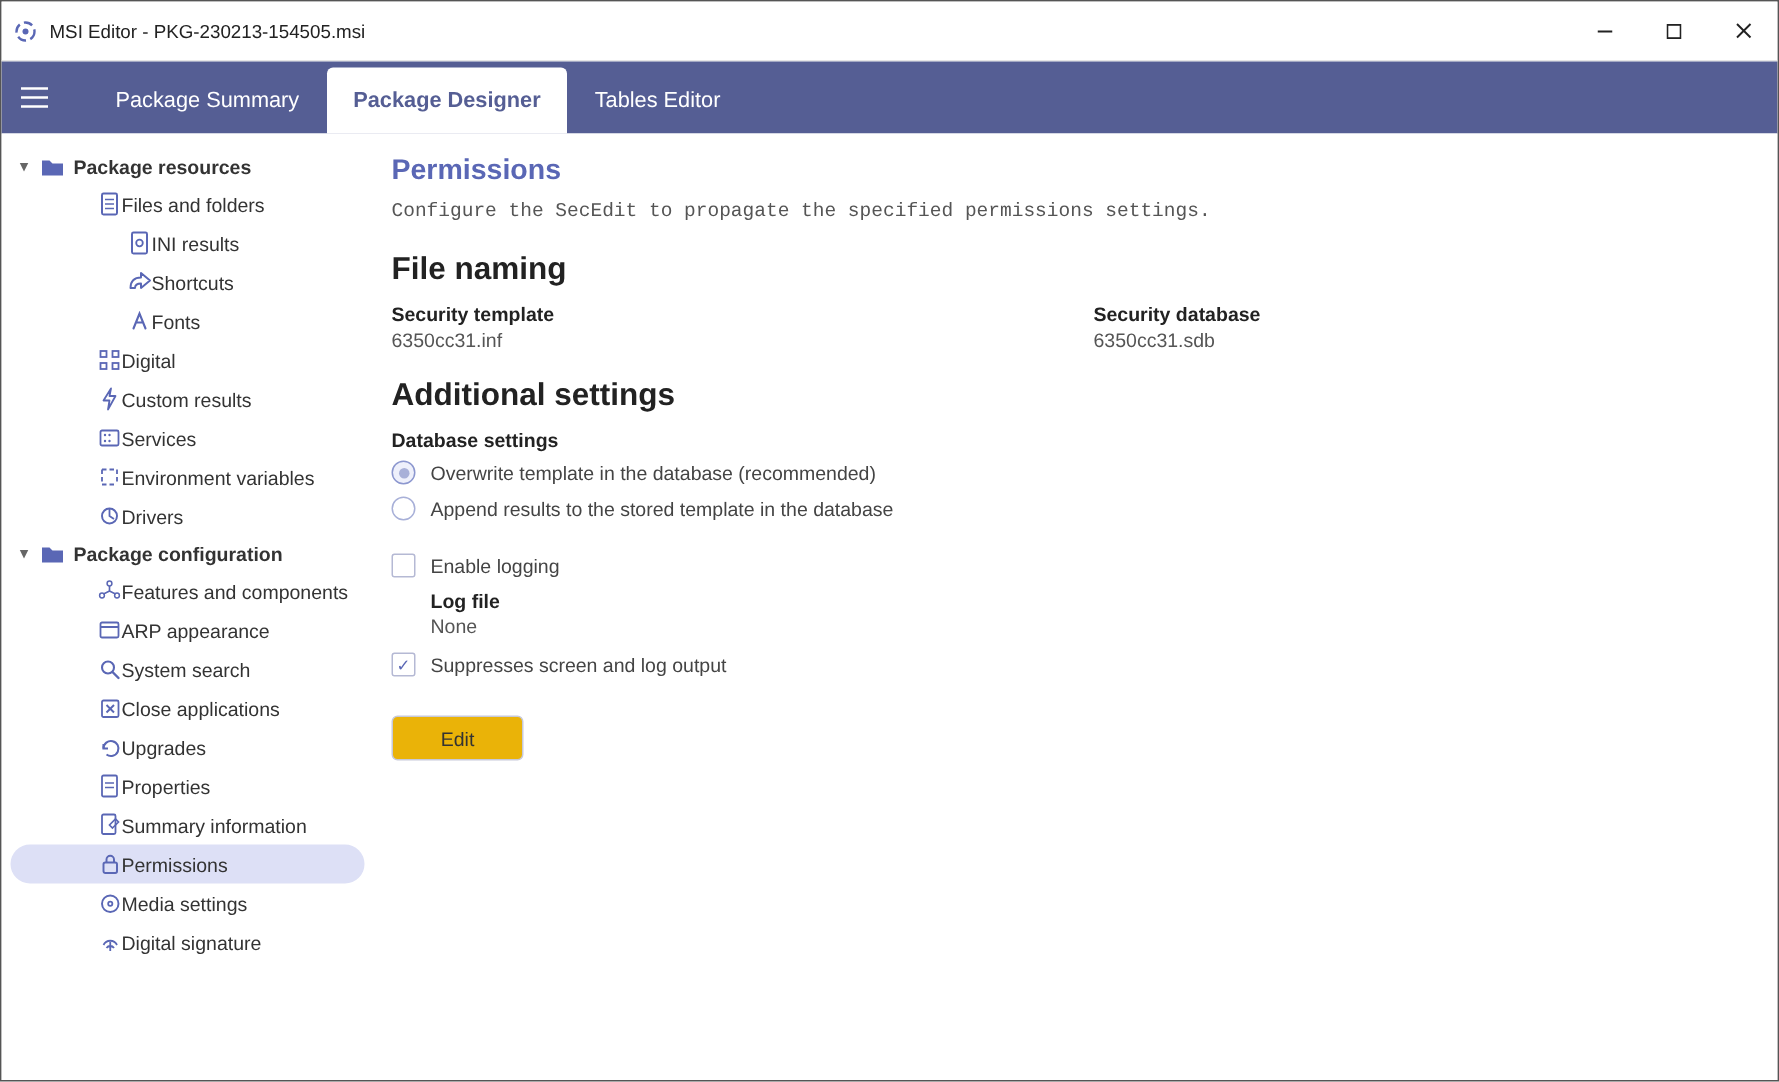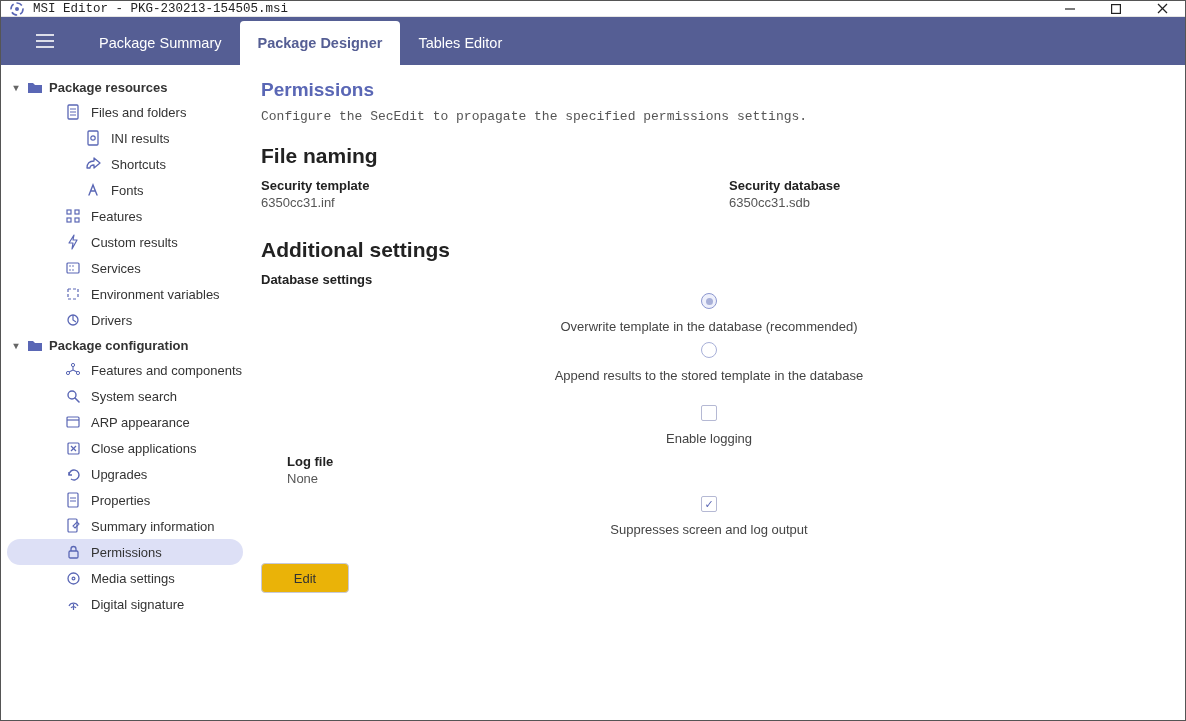--- a/index.html
+++ b/index.html
@@ -8,28 +8,27 @@
     font-size: 13px;
     color: #333;
     background: #fff;
     width: 1186px;
     height: 721px;
     overflow: hidden;
     border: 1px solid #555;
   }
   
   .titlebar {
-    height: 16px;
+    height: 40px;
     display: flex;
     align-items: center;
     justify-content: space-between;
     padding: 0 0 0 8px;
     background: #fff;
     border-bottom: 1px solid #e5e5e5;
-    font-family: Liberation Mono, monospace;
   }
   .titlebar-left {
     display: flex;
     align-items: center;
     gap: 8px;
   }
   .app-logo {
     width: 16px; height: 16px;
     display: inline-flex; align-items: center; justify-content: center;
   }
@@ -40,21 +39,21 @@
     display: flex; align-items: center; justify-content: center;
     color: #222;
   }
 
   
   .ribbon {
     height: 48px;
     background: #555e94;
     display: flex;
     align-items: center;
-    padding-left: 24px;
+    padding-left: 2px;
   }
   .hamburger {
     width: 40px; height: 40px;
     display: flex; align-items: center; justify-content: center;
     color: #fff;
     margin-right: 16px;
   }
   .tab {
     padding: 0 18px;
     height: 44px;
@@ -95,21 +94,20 @@
   }
   .tree-group .chev {
     width: 10px;
     display:inline-flex; align-items:center; justify-content:center;
     margin-left: -16px;
     color: #666;
     font-size: 10px;
   }
   .tree-item {
     display: flex; align-items: center;
-    gap: 10px;
     padding: 4px 6px 4px 58px;
     border-radius: 14px;
     color: #333;
     cursor: pointer;
     height: 26px;
   }
   .tree-item.depth2 { padding-left: 78px; }
   .tree-item.selected {
     background: #dde0f6;
     color: #333;
@@ -143,32 +141,31 @@
   }
   .section-h {
     font-size: 21px;
     font-weight: 600;
     color: #222;
     margin: 6px 0 10px 0;
   }
   .row2 {
     display: flex;
     gap: 40px;
-    margin-bottom: 28px;
+    margin-bottom: 18px;
   }
   .col { flex: 1; }
   .field-lbl { font-weight: 600; font-size: 13px; color: #222; }
   .field-val { color: #555; font-size: 13px; margin-top: 2px; }
 
   .group-lbl { font-weight: 600; font-size: 13px; color: #222; margin-bottom: 6px; }
   .radio-row, .check-row {
     display: flex; align-items: center; gap: 10px;
     margin: 4px 0 8px 0;
     color: #444;
-    flex-direction: column;
   }
   .radio {
     width: 16px; height: 16px; border-radius: 50%;
     border: 1.5px solid #a8b0d8;
     display: inline-flex; align-items: center; justify-content: center;
     background: #fff;
   }
   .radio.checked .dot { width: 7px; height: 7px; border-radius: 50%; background: #a8b0d8; }
   .radio.checked { border-color: #8c97cf; background:#eef0fb; }
   .chk {
@@ -293,21 +290,21 @@
     </div>
     <div class="tree-item">
       <span class="ic">
           <svg width="16" height="16" viewBox="0 0 16 16">
             <rect x="2" y="2" width="4" height="4" fill="none" stroke="#5a67b5" stroke-width="1.2"></rect>
             <rect x="10" y="2" width="4" height="4" fill="none" stroke="#5a67b5" stroke-width="1.2"></rect>
             <rect x="2" y="10" width="4" height="4" fill="none" stroke="#5a67b5" stroke-width="1.2"></rect>
             <rect x="10" y="10" width="4" height="4" fill="none" stroke="#5a67b5" stroke-width="1.2"></rect>
           </svg>
         </span>
-      <span class="lbl">Features</span>
+      <span class="lbl">Digital</span>
     </div>
     <div class="tree-item">
       <span class="ic">
           <svg width="14" height="16" viewBox="0 0 14 16">
             <path d="M8 1 L3 9 H7 L6 15 L11 6 H7 Z" fill="none" stroke="#5a67b5" stroke-width="1.2" stroke-linejoin="round"></path>
           </svg>
         </span>
       <span class="lbl">Custom results</span>
     </div>
     <div class="tree-item">
@@ -356,35 +353,35 @@
             <circle cx="8" cy="3" r="1.6" fill="none" stroke="#5a67b5"></circle>
             <circle cx="3" cy="11" r="1.6" fill="none" stroke="#5a67b5"></circle>
             <circle cx="13" cy="11" r="1.6" fill="none" stroke="#5a67b5"></circle>
             <path d="M8 4.6 V8 M8 8 L4 10 M8 8 L12 10" stroke="#5a67b5" stroke-width="1.1"></path>
           </svg>
         </span>
       <span class="lbl">Features and components</span>
     </div>
     <div class="tree-item">
       <span class="ic">
+          <svg width="16" height="14" viewBox="0 0 16 14">
+            <rect x="2" y="2" width="12" height="10" rx="1" fill="none" stroke="#5a67b5" stroke-width="1.2"></rect>
+            <line x1="2" y1="5" x2="14" y2="5" stroke="#5a67b5" stroke-width="1.2"></line>
+          </svg>
+        </span>
+      <span class="lbl">ARP appearance</span>
+    </div>
+    <div class="tree-item">
+      <span class="ic">
           <svg width="15" height="15" viewBox="0 0 15 15">
             <circle cx="6" cy="6" r="4" fill="none" stroke="#5a67b5" stroke-width="1.4"></circle>
             <line x1="9" y1="9" x2="13" y2="13" stroke="#5a67b5" stroke-width="1.6" stroke-linecap="round"></line>
           </svg>
         </span>
       <span class="lbl">System search</span>
-    </div>
-    <div class="tree-item">
-      <span class="ic">
-          <svg width="16" height="14" viewBox="0 0 16 14">
-            <rect x="2" y="2" width="12" height="10" rx="1" fill="none" stroke="#5a67b5" stroke-width="1.2"></rect>
-            <line x1="2" y1="5" x2="14" y2="5" stroke="#5a67b5" stroke-width="1.2"></line>
-          </svg>
-        </span>
-      <span class="lbl">ARP appearance</span>
     </div>
     <div class="tree-item">
       <span class="ic">
           <svg width="15" height="15" viewBox="0 0 15 15">
             <rect x="2" y="2" width="11" height="11" rx="1" fill="none" stroke="#5a67b5" stroke-width="1.2"></rect>
             <line x1="5" y1="5" x2="10" y2="10" stroke="#5a67b5" stroke-width="1.3"></line>
             <line x1="10" y1="5" x2="5" y2="10" stroke="#5a67b5" stroke-width="1.3"></line>
           </svg>
         </span>
       <span class="lbl">Close applications</span>

